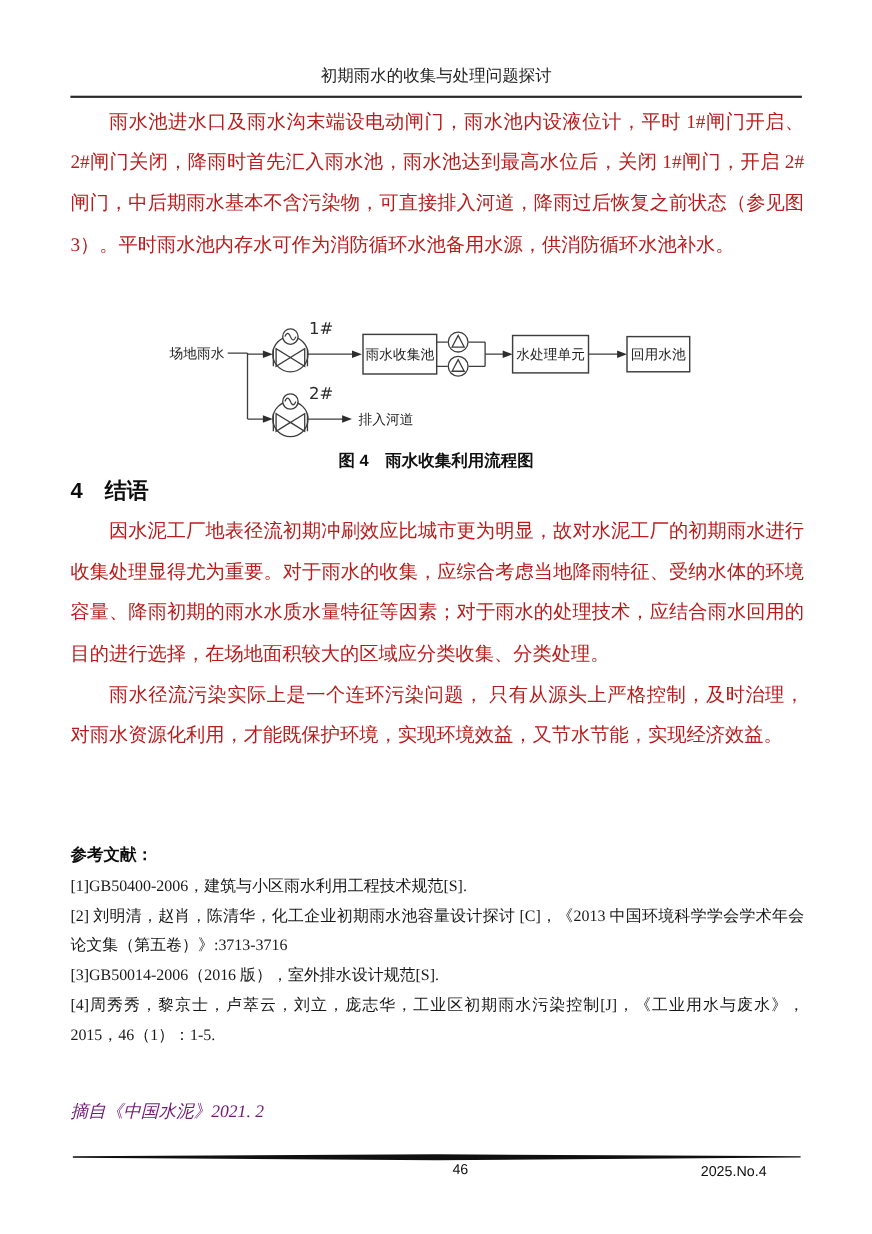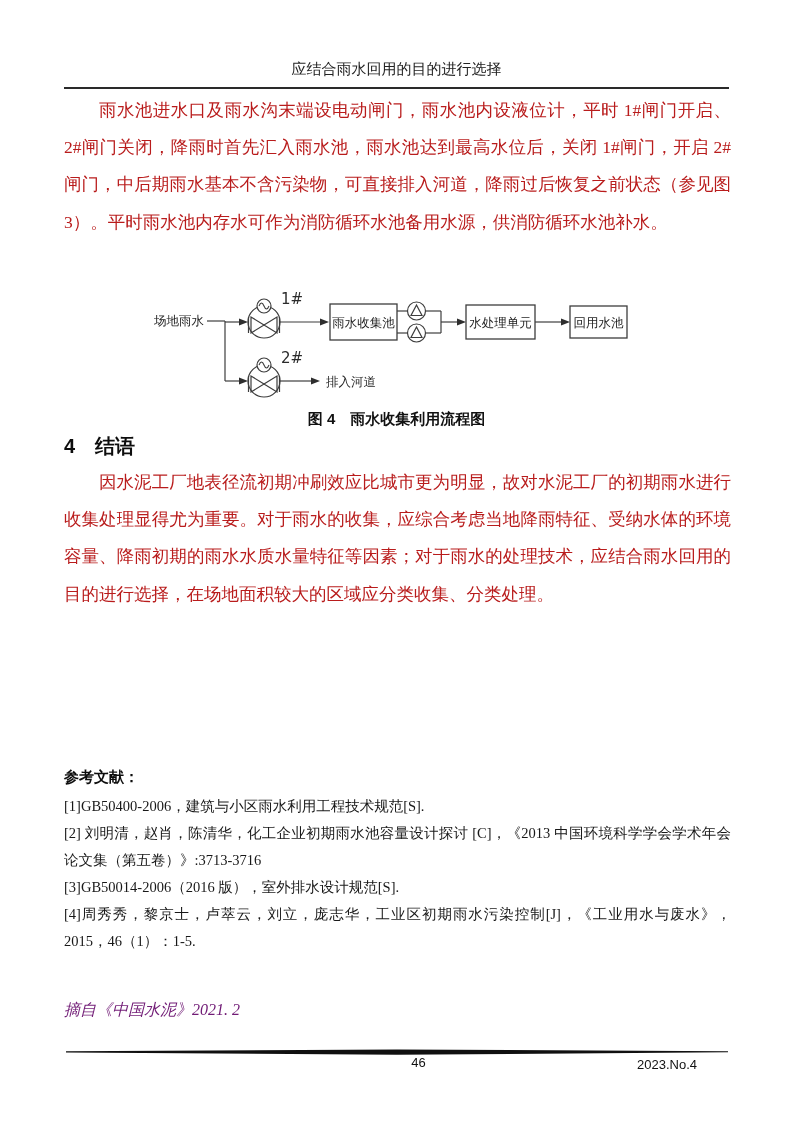--- a/index.html
+++ b/index.html
@@ -76,21 +76,21 @@
     position:absolute; top:1057px; right:96px;
     font-family:"Liberation Sans","DejaVu Sans",sans-serif;
     font-size:13px; color:#111;
   }
 </style>
 </head>
 <body>
 
 <div class="page">
 
-  <div class="header-title">应结合雨水回用的目的进行选择</div>
+  <div class="header-title">初期雨水的收集与处理问题探讨</div>
   <div class="header-rule"></div>
 
   <div class="para-1 body-text">
     <p>雨水池进水口及雨水沟末端设电动闸门，雨水池内设液位计，平时 1#闸门开启、2#闸门关闭，降雨时首先汇入雨水池，雨水池达到最高水位后，关闭 1#闸门，开启 2#闸门，中后期雨水基本不含污染物，可直接排入河道，降雨过后恢复之前状态（参见图 3）。平时雨水池内存水可作为消防循环水池备用水源，供消防循环水池补水。</p>
   </div>
 
   <div class="diagram-wrap">
     <svg class="diagram" viewBox="0 0 540 130" width="540" height="130">
 
       <text class="dlabel" x="24" y="47">场地雨水</text>
@@ -157,31 +157,32 @@
       <text class="dlabel" x="196" y="107.5">排入河道</text>
     </svg>
   </div>
 
   <div class="figure-caption">图 4　雨水收集利用流程图</div>
 
   <div class="section-heading">4　结语</div>
 
   <div class="section-body body-text">
     <p>因水泥工厂地表径流初期冲刷效应比城市更为明显，故对水泥工厂的初期雨水进行收集处理显得尤为重要。对于雨水的收集，应综合考虑当地降雨特征、受纳水体的环境容量、降雨初期的雨水水质水量特征等因素；对于雨水的处理技术，应结合雨水回用的目的进行选择，在场地面积较大的区域应分类收集、分类处理。</p>
+    <p>雨水径流污染实际上是一个连环污染问题， 只有从源头上严格控制，及时治理，对雨水资源化利用，才能既保护环境，实现环境效益，又节水节能，实现经济效益。</p>
   </div>
 
   <div class="references">
     <div class="references-heading">参考文献：</div>
     <p class="reference-item">[1]GB50400-2006，建筑与小区雨水利用工程技术规范[S].</p>
     <p class="reference-item">[2] 刘明清，赵肖，陈清华，化工企业初期雨水池容量设计探讨 [C]，《2013 中国环境科学学会学术年会论文集（第五卷）》:3713-3716</p>
     <p class="reference-item">[3]GB50014-2006（2016 版），室外排水设计规范[S].</p>
     <p class="reference-item">[4]周秀秀，黎京士，卢萃云，刘立，庞志华，工业区初期雨水污染控制[J]，《工业用水与废水》，2015，46（1）：1-5.</p>
   </div>
 
   <div class="attribution">摘自《中国水泥》2021. 2</div>
 
   <svg class="footer-rule" viewBox="0 0 662 7">
     <path d="M0,2.2 L331,0.4 L662,2.2 L662,3.2 L331,5.8 L0,3.4 Z" fill="#101010"></path>
   </svg>
   <div class="page-number">46</div>
-  <div class="issue-number">2023.No.4</div>
+  <div class="issue-number">2025.No.4</div>
 
 </div>
 
 </body></html>

